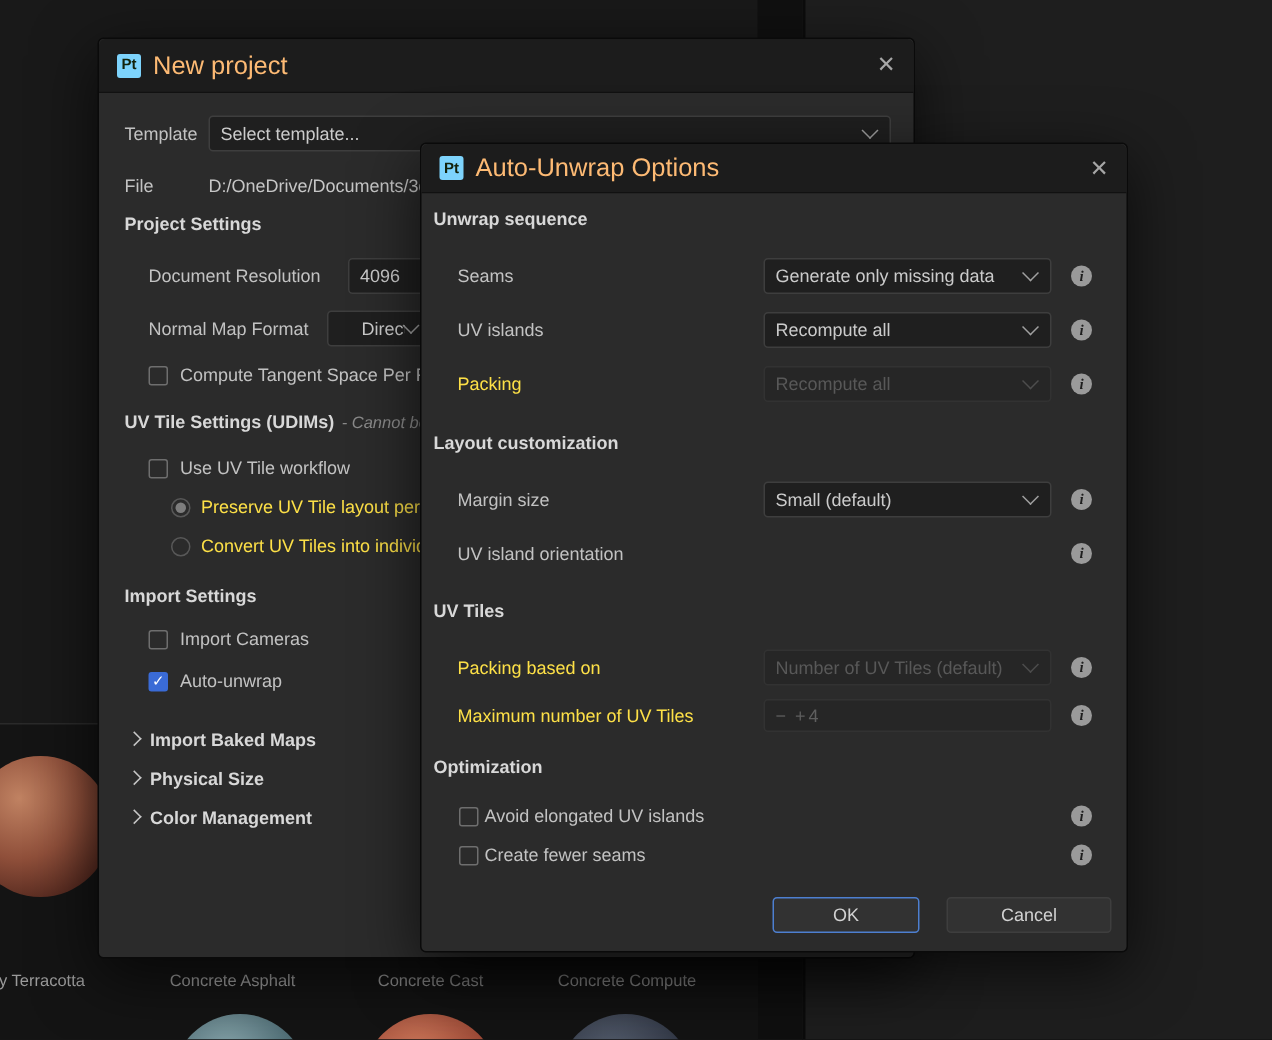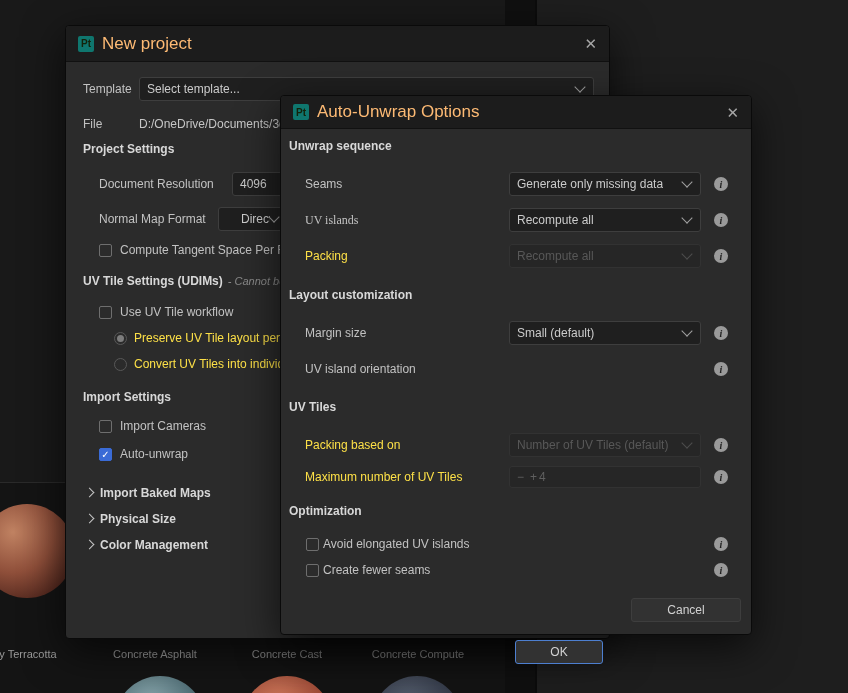--- a/index.html
+++ b/index.html
@@ -15,21 +15,21 @@
   .sp-terracotta{left:-20px;top:504px;width:94px;height:94px;background:radial-gradient(circle at 35% 30%,#c08262,#8f4f3a 45%,#50261d 82%,#2e1511);}
   .sp-teal{left:115px;top:676px;width:90px;height:90px;background:radial-gradient(circle at 40% 30%,#89a6ac,#4d6b73 55%,#22343a);}
   .sp-red{left:242px;top:676px;width:90px;height:90px;background:radial-gradient(circle at 40% 30%,#cf7a5c,#9d4936 55%,#4c2018);}
   .sp-dark{left:372px;top:676px;width:90px;height:90px;background:radial-gradient(circle at 40% 30%,#555e6e,#333947 55%,#181b22);}
 
   
   .dialog{position:absolute;background:#2b2b2b;border:1px solid #0a0a0a;border-radius:4px;
           box-shadow:0 12px 42px rgba(0,0,0,.65);box-sizing:border-box;}
   .titlebar{position:absolute;left:0;top:0;right:0;display:flex;align-items:center;background:#1c1c1c;
             border-bottom:1px solid #111;border-radius:4px 4px 0 0;padding:0 12px;box-sizing:border-box;}
-  .pt-badge{width:16px;height:16px;background:#0f766e;color:#13220a;font-weight:bold;font-size:10px;
+  .pt-badge{width:16px;height:16px;background:#7dd3fc;color:#13220a;font-weight:bold;font-size:10px;
             display:flex;align-items:center;justify-content:center;border-radius:2px;margin-right:8px;flex:none;}
   .dlg-title{color:#fdba74;font-size:17px;white-space:nowrap;}
   .close{margin-left:auto;color:#a6a6a6;font-size:15px;line-height:15px;cursor:default;}
 
   .lbl{position:absolute;font-size:12px;color:#c2c2c2;height:24px;line-height:24px;white-space:nowrap;}
   .hdr{position:absolute;font-size:12px;font-weight:bold;color:#d8d8d8;height:16px;line-height:16px;white-space:nowrap;}
   .dim{color:#fde047;}
   .note{font-weight:normal;font-style:italic;font-size:11px;color:#8a8a8a;margin-left:5px;}
 
   .dd{position:absolute;height:24px;box-sizing:border-box;background:#1f1f1f;border:1px solid #3e3e3e;border-radius:3px;
@@ -145,21 +145,21 @@
 
     <span class="hdr" style="left:8px;top:42px;">Unwrap sequence</span>
 
     <span class="lbl" style="left:24px;top:76px;">Seams</span>
     <div class="dd" style="left:228px;top:76px;width:192px;text-align:right;">
       <span class="dd-val">Generate only missing data</span>
       <i class="chev"></i>
     </div>
     <span class="info" style="left:433px;top:81px;">i</span>
 
-    <span class="lbl" style="left:24px;top:112px;font-family:Liberation Serif, serif;">UV islands</span>
+    <span class="lbl" style="left:24px;top:112px;">UV islands</span>
     <div class="dd" style="left:228px;top:112px;width:192px;">
       <span class="dd-val">Recompute all</span>
       <i class="chev"></i>
     </div>
     <span class="info" style="left:433px;top:117px;">i</span>
 
     <span class="lbl dim" style="left:24px;top:148px;">Packing</span>
     <div class="dd disabled" style="left:228px;top:148px;width:192px;">
       <span class="dd-val">Recompute all</span>
       <i class="chev"></i>
@@ -198,17 +198,17 @@
     <span class="hdr" style="left:8px;top:407px;">Optimization</span>
 
     <span class="cb" style="left:25px;top:442px;"></span>
     <span class="lbl" style="left:42px;top:436px;">Avoid elongated UV islands</span>
     <span class="info" style="left:433px;top:441px;">i</span>
 
     <span class="cb" style="left:25px;top:468px;"></span>
     <span class="lbl" style="left:42px;top:462px;">Create fewer seams</span>
     <span class="info" style="left:433px;top:467px;">i</span>
 
-    <div class="btn primary" style="left:234px;top:502px;width:88px;margin-top:42px;">OK</div>
+    <div class="btn primary" style="left:234px;top:502px;width:98px;">OK</div>
     <div class="btn" style="left:350px;top:502px;width:110px;">Cancel</div>
   </section>
 
 </div>
 
 </body></html>

